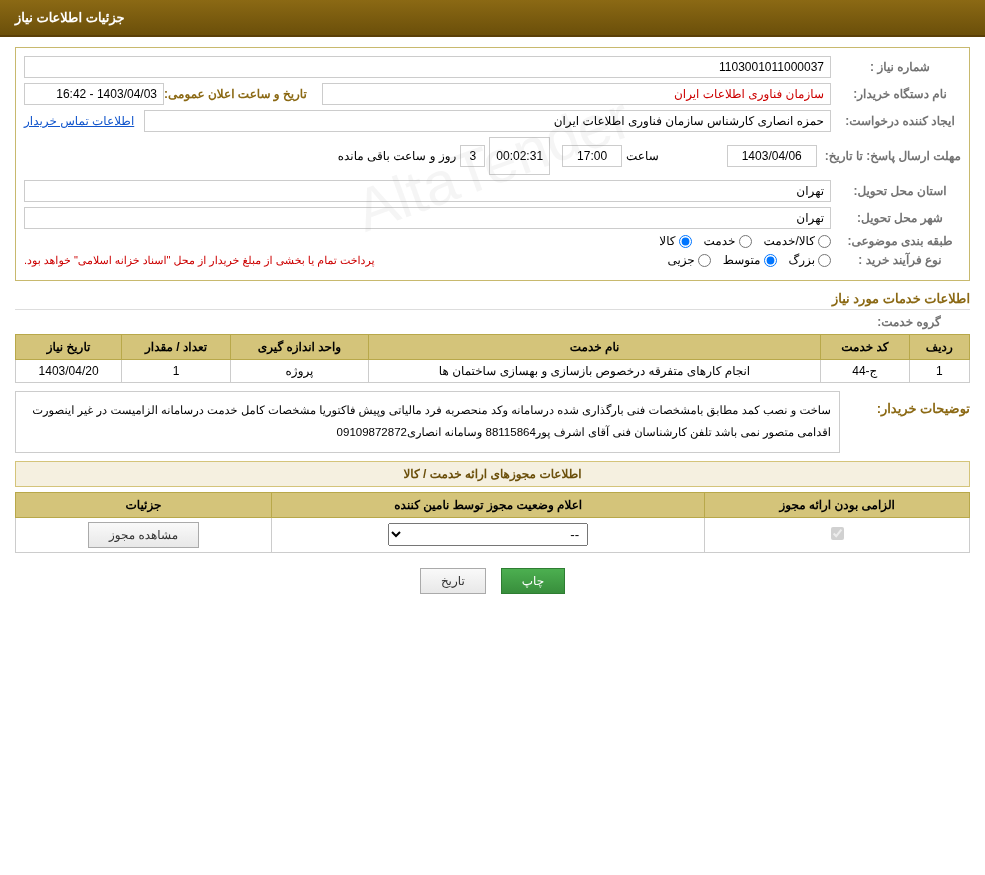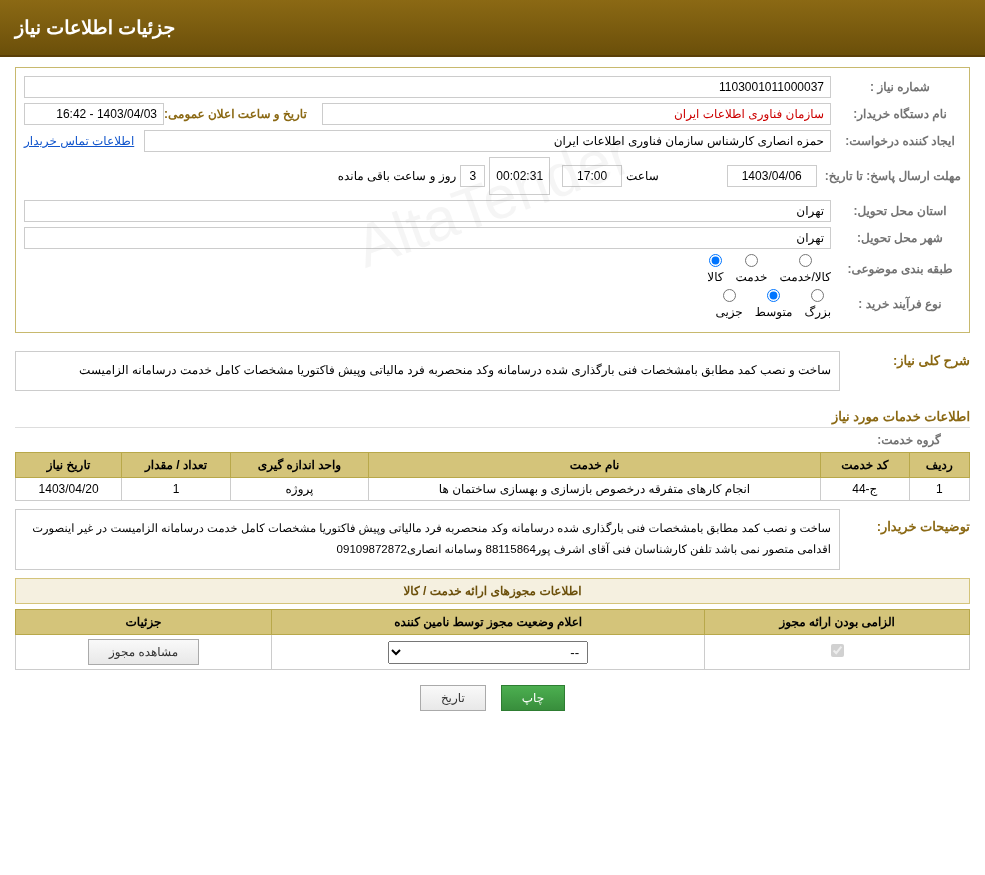--- a/index.html
+++ b/index.html
@@ -12,22 +12,22 @@
     .page-wrapper {
       width: 985px;
       min-height: 875px;
       background: #fff;
       margin: 0 auto;
     }
     .header-bar {
       background: linear-gradient(to bottom, #8B6914, #6B4F0A);
       color: #fff;
       text-align: left;
-      padding: 16px 15px;
-      font-size: 19px;
+      padding: 10px 15px;
+      font-size: 13px;
       font-weight: bold;
       border-bottom: 2px solid #5a3f08;
     }
     .content {
       padding: 10px 15px;
     }
     .form-section {
       border: 1px solid #c8b96e;
       margin-bottom: 10px;
       padding: 8px;
@@ -74,21 +74,20 @@
       display: flex;
       align-items: center;
       gap: 12px;
       flex: 1;
       direction: rtl;
     }
     .radio-item {
       display: flex;
       align-items: center;
       gap: 3px;
-      flex-direction: column;
     }
     .description-box {
       border: 1px solid #ccc;
       padding: 8px;
       margin: 8px 0;
       background: #fff;
       line-height: 1.8;
       text-align: right;
       direction: rtl;
     }
@@ -265,27 +264,24 @@
           </div>
           <div class="radio-item">
             <input type="radio" name="process" checked="" style="">
             <span>متوسط</span>
           </div>
           <div class="radio-item">
             <input type="radio" name="process" style="">
             <span>جزیی</span>
           </div>
         </div>
+        <span style="color:#c00; font-size:11px; margin-right:15px;">پرداخت تمام یا بخشی از مبلغ خریدار از محل "اسناد خزانه اسلامی" خواهد بود.</span>
       </div>
     </div>
 
-    <div class="form-row" style="align-items:flex-start;">
-      <span class="section-title" style="min-width:130px; border-bottom:none;">شرح کلی نیاز:</span>
-      <div class="description-box" style="flex:1;">ساخت و نصب کمد مطابق بامشخصات فنی بارگذاری شده درسامانه وکد منحصربه فرد مالیاتی وپیش فاکتوریا مشخصات کامل خدمت درسامانه الزامیست</div>
-    </div>
 
     <div class="section-title">اطلاعات خدمات مورد نیاز</div>
 
     <div class="form-row">
       <span class="form-label">گروه خدمت:</span>
     </div>
 
     <table>
       <thead>
         <tr>

